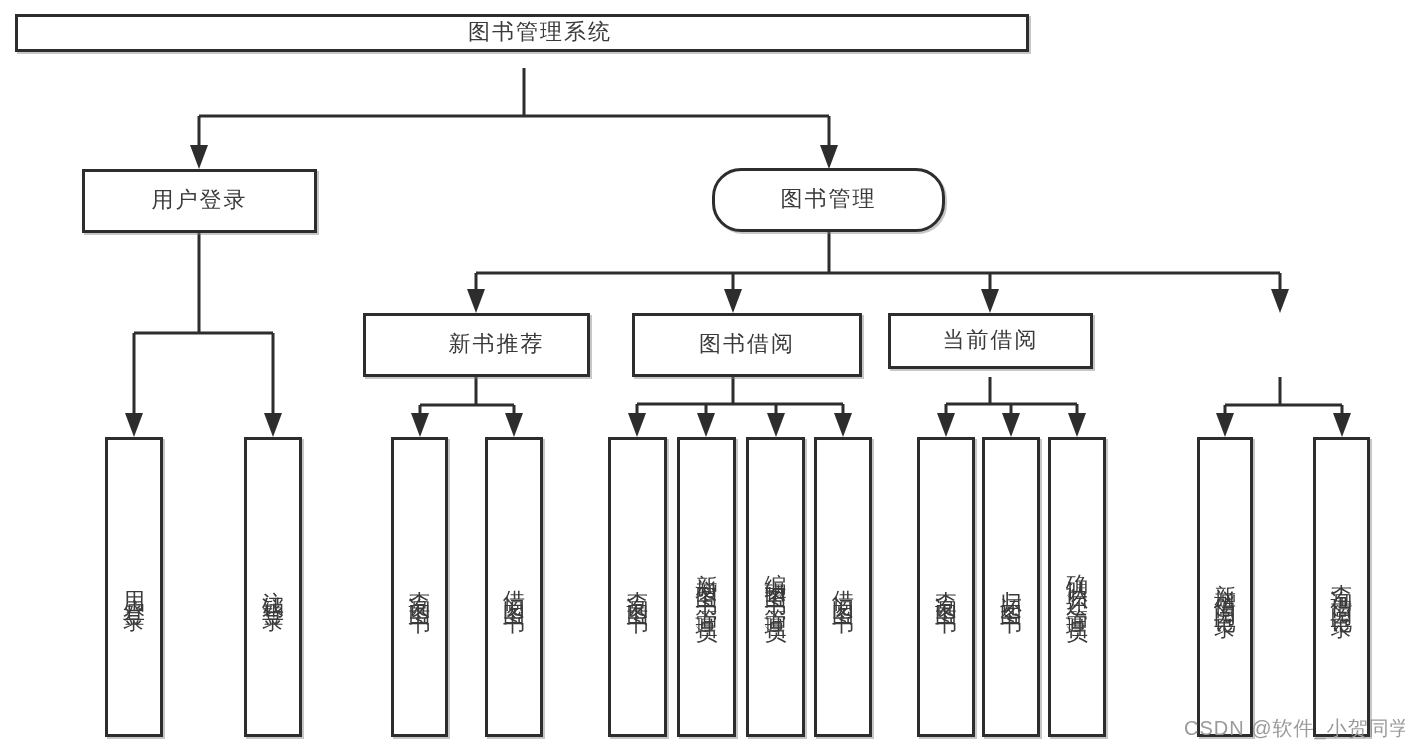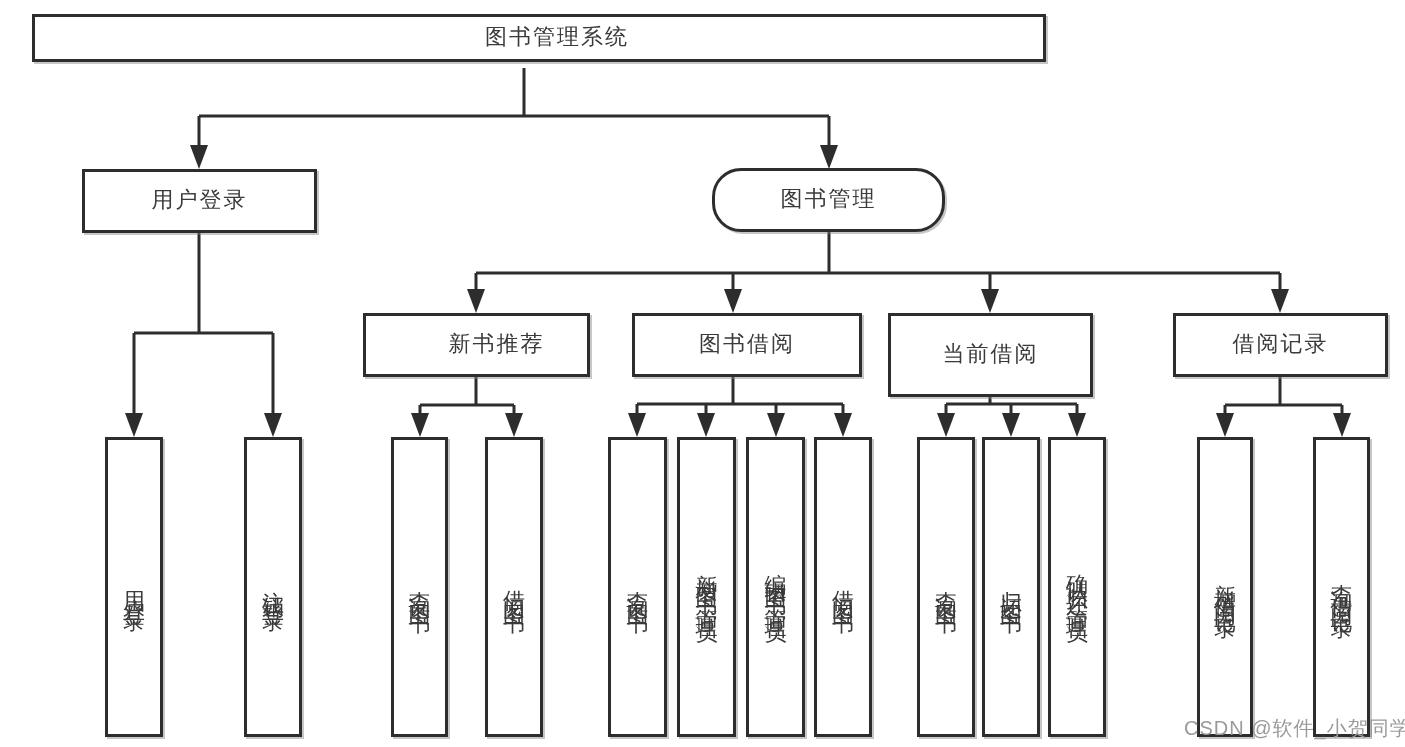--- a/index.html
+++ b/index.html
@@ -69,29 +69,28 @@
              M981,289 L999,289 L990,313 Z  M1271,289 L1289,289 L1280,313 Z
              M125,413 L143,413 L134,437 Z  M264,413 L282,413 L273,437 Z
              M411,413 L429,413 L420,437 Z  M505,413 L523,413 L514,437 Z
              M628,413 L646,413 L637,437 Z  M697,413 L715,413 L706,437 Z
              M767,413 L785,413 L776,437 Z  M834,413 L852,413 L843,437 Z
              M937,413 L955,413 L946,437 Z  M1002,413 L1020,413 L1011,437 Z
              M1068,413 L1086,413 L1077,437 Z M1216,413 L1234,413 L1225,437 Z
              M1333,413 L1351,413 L1342,437 Z"></path>
   </svg>
 
-  <div class="box hbox" style="left:32px; top:14px; width:1014px; height:48px;padding-left:36px;">图书管理系统</div>
+  <div class="box hbox" style="left:15px; top:14px; width:1014px; height:38px;padding-left:36px;">图书管理系统</div>
 
   <div class="box hbox" style="left:82px; top:169px; width:235px; height:64px;">用户登录</div>
   <div class="box hbox" style="left:712px; top:168px; width:233px; height:64px;border-radius:29px;">图书管理</div>
 
   <div class="box hbox" style="left:363px; top:313px; width:227px; height:64px;padding-left:40px;">新书推荐</div>
   <div class="box hbox" style="left:632px; top:313px; width:230px; height:64px;">图书借阅</div>
-  <div class="box hbox" style="left:888px; top:313px; width:205px; height:84px;">当前借阅</div>
-  <div class="box hbox" style="left:1173px; top:313px; width:215px; height:64px;">借阅记录</div>
+  <div class="box hbox" style="left:888px; top:313px; width:205px; height:56px;">当前借阅</div>
 
   <div class="box vbox" style="left:105px; top:437px; width:58px; height:300px;">用户登录</div>
   <div class="box vbox" style="left:244px; top:437px; width:58px; height:300px;">注销登录</div>
 
   <div class="box vbox" style="left:391px; top:437px; width:57px; height:300px;">查询图书</div>
   <div class="box vbox" style="left:485px; top:437px; width:58px; height:300px;">借阅图书</div>
 
   <div class="box vbox" style="left:608px; top:437px; width:59px; height:300px;">查询图书</div>
   <div class="box vbox" style="left:677px; top:437px; width:59px; height:300px;">新增图书（管理员）</div>
   <div class="box vbox" style="left:746px; top:437px; width:59px; height:300px;">编辑图书（管理员）</div>

